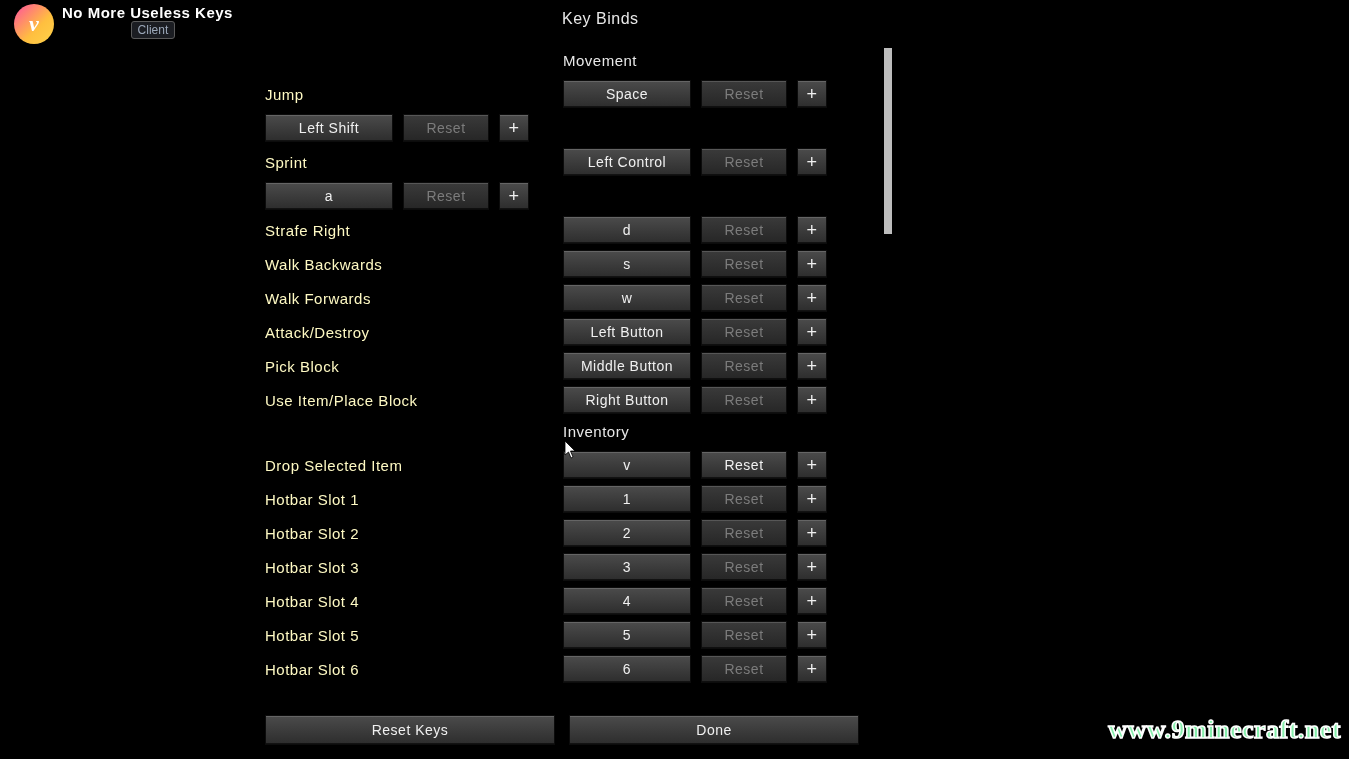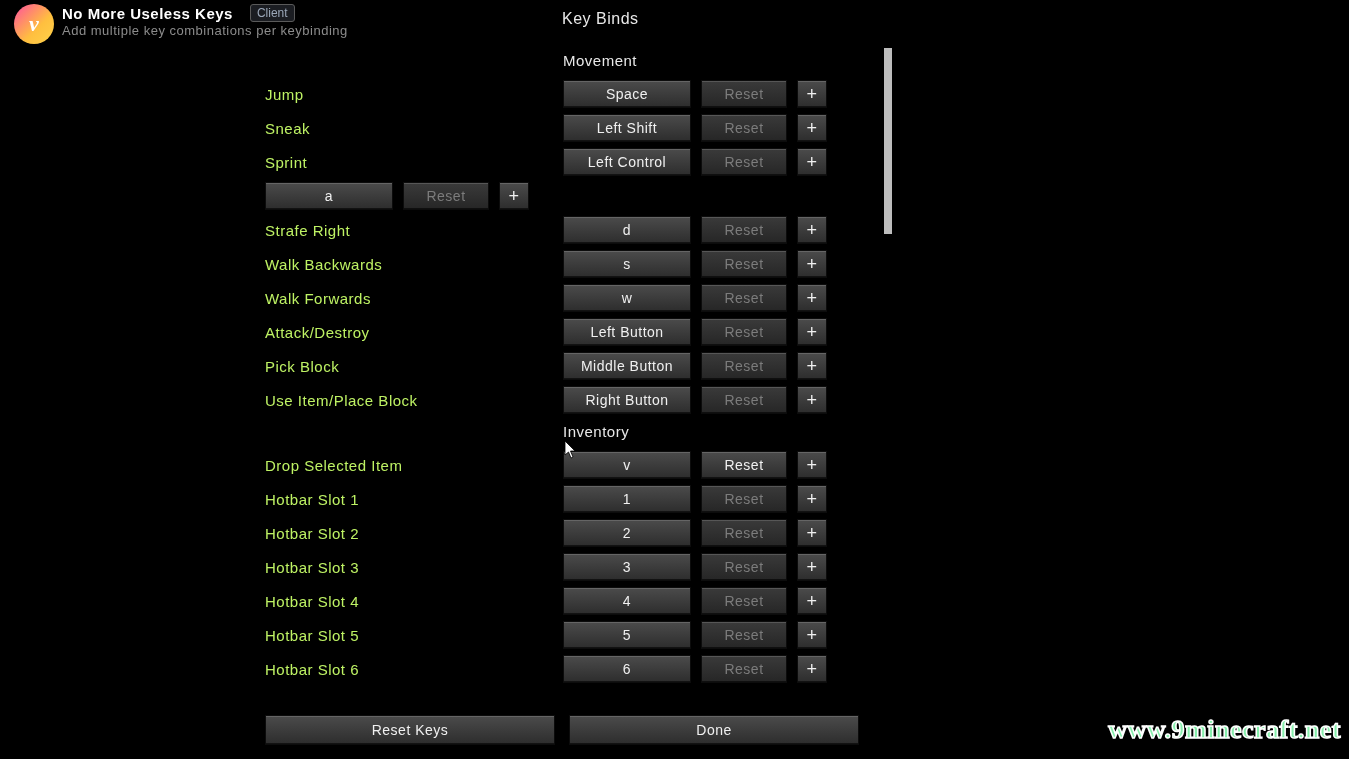--- a/index.html
+++ b/index.html
@@ -32,25 +32,25 @@
     justify-content: center;
     color: #fff;
     font-weight: bold;
     font-size: 22px;
     font-family: Georgia, serif;
     font-style: italic;
   }
   .mod-text-line1 {
     display: flex;
     align-items: center;
-    gap: 6px;
     font-size: 15px;
     font-weight: bold;
     letter-spacing: 0.5px;
     color: #fff;
+    flex-direction: column;
   }
   .client-badge {
     font-size: 12px;
     padding: 1px 6px;
     border: 1px solid #5a5a5a;
     border-radius: 3px;
     color: #9ba7b8;
     background: #1b1d22;
     font-weight: normal;
     letter-spacing: 0;
@@ -93,21 +93,21 @@
 
   .row {
     display: flex;
     align-items: center;
     height: 34px;
     gap: 10px;
   }
   .row .label {
     width: 288px;
     font-size: 15px;
-    color: #bef264;
+    color: #fef9c3;
     letter-spacing: 0.5px;
   }
   .btn {
     height: 28px;
     background: linear-gradient(to bottom, #4b4b4b, #2d2d2d);
     border: 1px solid #0c0c0c;
     box-shadow: inset 0 1px 0 rgba(255,255,255,0.15), inset 0 -1px 0 rgba(0,0,0,0.6);
     color: #f0f0f0;
     font-size: 14px;
     font-family: inherit;
@@ -182,36 +182,34 @@
 </head>
 <body>
 
 <div class="mod-info">
   <div class="mod-icon">v</div>
   <div>
     <div class="mod-text-line1">
       <span>No More Useless Keys</span>
       <span class="client-badge">Client</span>
     </div>
-    <div class="mod-text-line2">Add multiple key combinations per keybinding</div>
   </div>
 </div>
 
 <div class="page-title">Key Binds</div>
 
 <div class="content" id="content">
     <div class="section-header">Movement</div>
     <div class="row">
       <div class="label">Jump</div>
       <div class="btn btn-key">Space</div>
       <div class="btn btn-reset disabled">Reset</div>
       <div class="btn btn-plus">+</div>
     </div>
     <div class="row">
-      <div class="label">Sneak</div>
       <div class="btn btn-key">Left Shift</div>
       <div class="btn btn-reset disabled">Reset</div>
       <div class="btn btn-plus">+</div>
     </div>
     <div class="row">
       <div class="label">Sprint</div>
       <div class="btn btn-key">Left Control</div>
       <div class="btn btn-reset disabled">Reset</div>
       <div class="btn btn-plus">+</div>
     </div>

